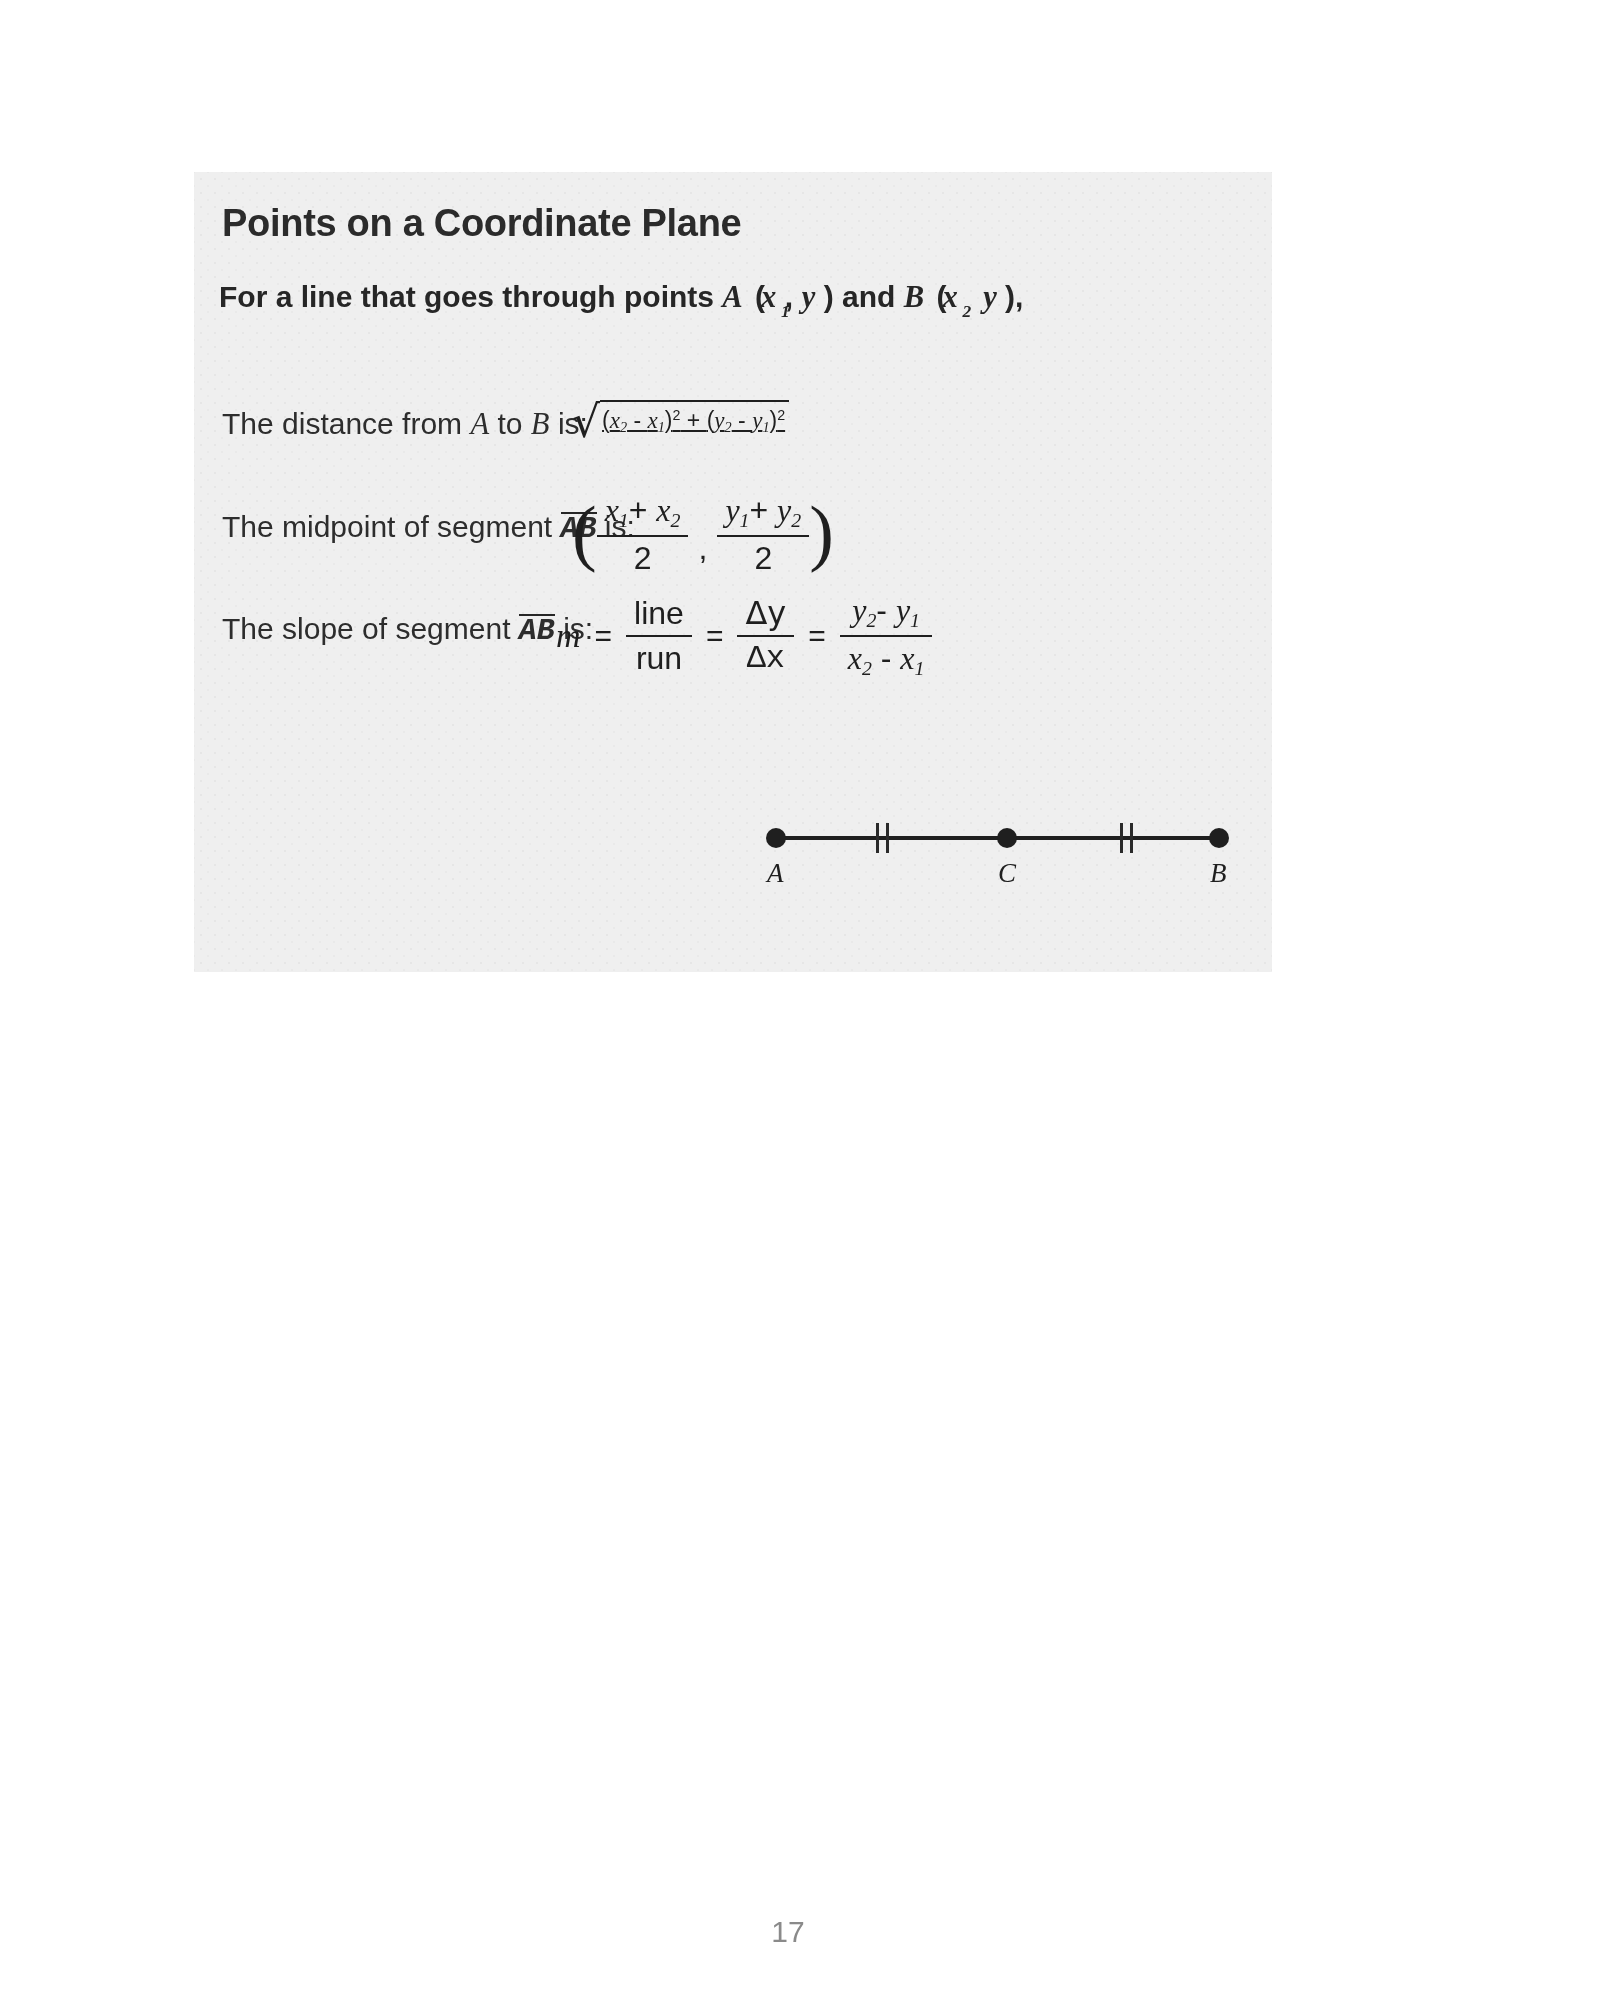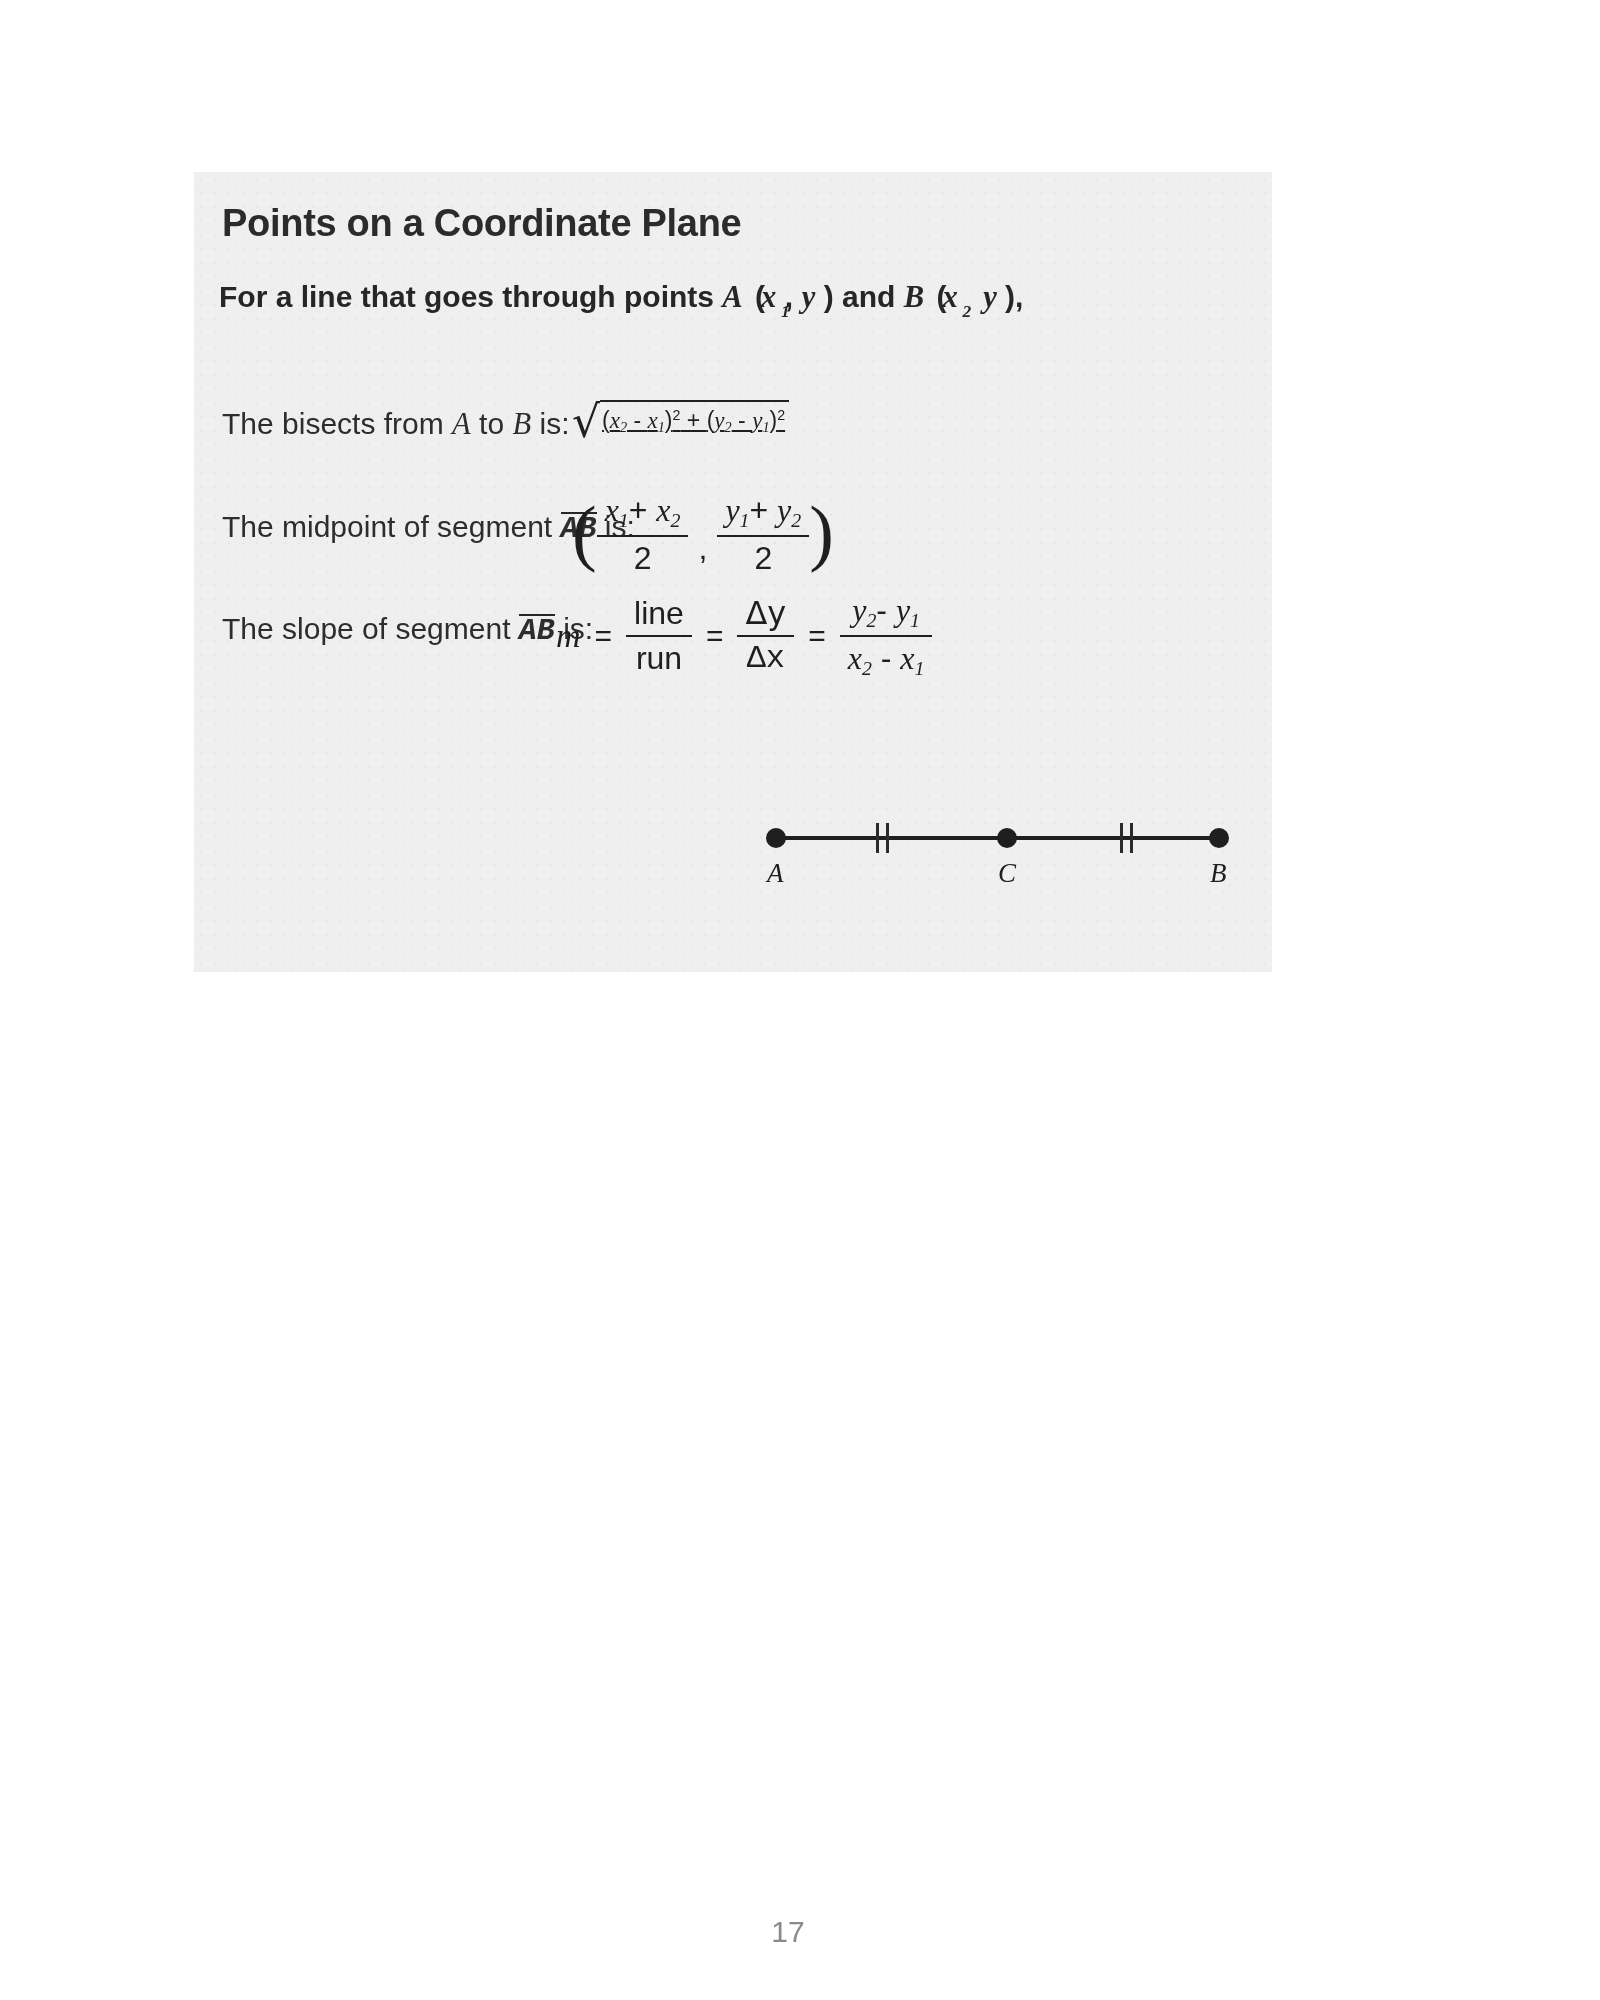--- a/index.html
+++ b/index.html
@@ -253,21 +253,21 @@
 
 <div id="panel">
 
   <div class="heading">Points on a Coordinate Plane</div>
 
   <div class="row-label bold" style="left:25px; top:108px;">
     <span>For a line that goes through points </span><span class="mi">A</span><span>&nbsp;</span><span class="paren-skew">(</span><span class="mi">x</span><span>&nbsp;</span><span>,</span><span class="sub-skew">1</span><span class="mi">y</span><span>&nbsp;</span><span>)</span><span> and </span><span class="mi">B</span><span>&nbsp;</span><span class="paren-skew">(</span><span class="mi">x</span><span>&nbsp;&nbsp;</span><span class="sub-skew">2</span><span class="mi">y</span><span>&nbsp;</span><span>)</span><span>,</span>
   </div>
 
   <div class="row-label light" style="left:28px; top:235px;">
-    <span>The bisects from </span><span class="mi">A</span><span> to </span><span class="mi">B</span><span> is:</span>
+    <span>The distance from </span><span class="mi">A</span><span> to </span><span class="mi">B</span><span> is:</span>
   </div>
 
   <div class="formula" style="left:378px; top:228px;">
     <span class="sqrt">
       <span class="radical">√</span>
       <span class="radicand"><span class="op">(</span><span>x</span><span class="sub">2</span><span class="op"> - </span><span>x</span><span class="sub">1</span><span class="op">)</span><span class="sup">2</span><span class="op"> + </span><span class="op">(</span><span>y</span><span class="sub">2</span><span class="op"> - </span><span>y</span><span class="sub">1</span><span class="op">)</span><span class="sup">2</span></span>
     </span>
   </div>
 
   <div class="row-label light" style="left:28px; top:338px;">

